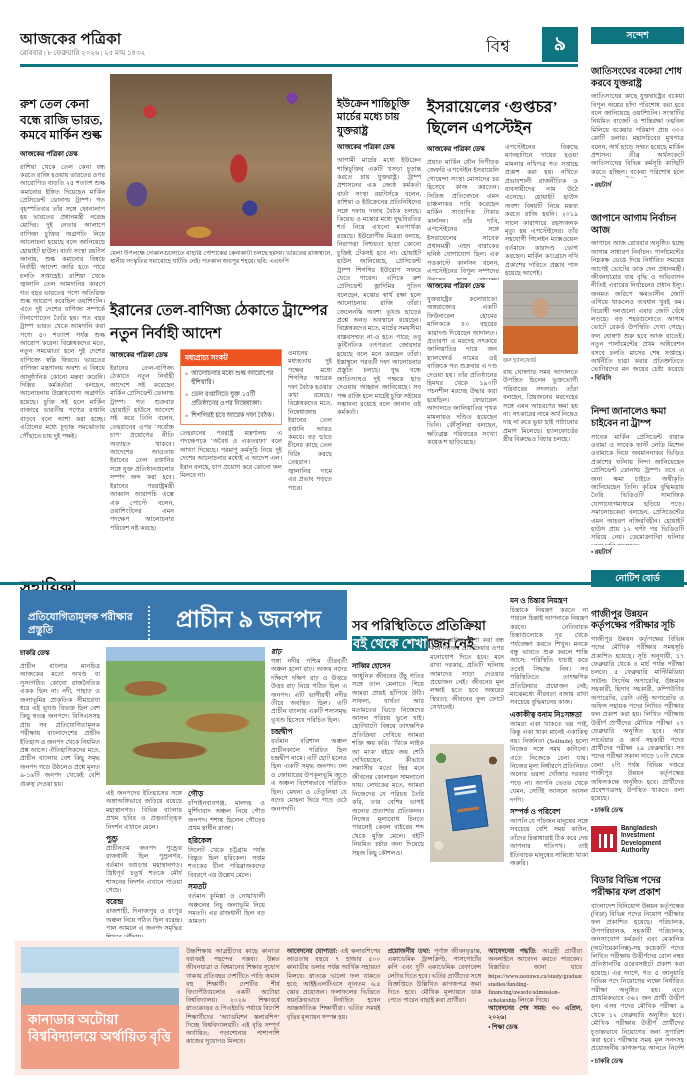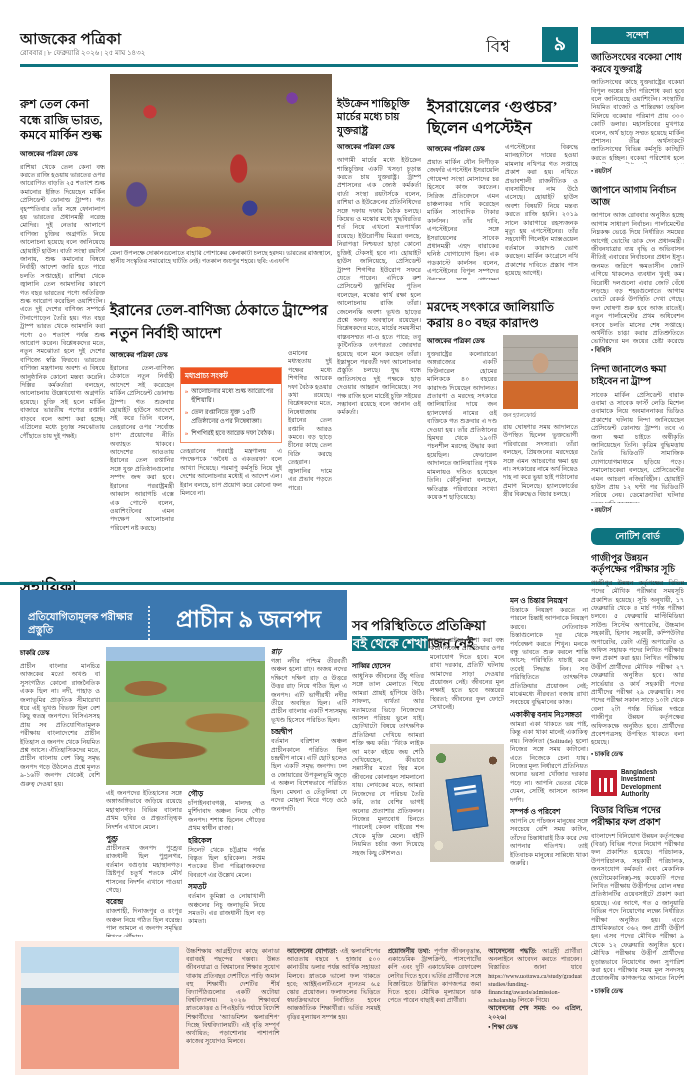--- a/index.html
+++ b/index.html
@@ -55,21 +55,21 @@
   .fb-m{color:var(--orange);font-weight:bold;}
   
   .banner{background:var(--blue);display:flex;align-items:center;color:#fff;}
   .banner .kick{width:112px;padding:4px 8px;font-size:10px;line-height:13px;font-weight:bold;}
   .banner .dots{width:0;height:34px;border-left:2px dotted rgba(255,255,255,.85);}
   .banner .btitle{flex:1;text-align:center;font-size:23px;font-weight:bold;}
   .lbl{background:var(--teal);color:#fff;font-size:13px;font-weight:bold;text-align:center;line-height:15px;}
   
   .side{display:flex;flex-direction:column;}
   .side .sbar{height:17px;line-height:17px;font-size:9px;}
-  .side .ih{font-size:9.3px;line-height:11.6px;font-weight:bold;color:#0e0e0e;margin-top:8px;}
+  .side .ih{font-size:9.3px;line-height:11.6px;font-weight:bold;color:#0e0e0e;margin-top:22px;}
   .bida{display:flex;gap:4px;align-items:center;margin-top:8px;}
   .bida .mark{width:26px;height:26px;background:var(--red);flex:none;
      background-image:linear-gradient(90deg,transparent 0 4px,#fff 4px 6px,transparent 6px 9px,#fff 9px 12px,transparent 12px 15px,#fff 15px 18px,transparent 18px);
      background-size:18px 14px;background-repeat:no-repeat;background-position:4px 8px;}
   .bida .txt{font-family:"Liberation Sans",sans-serif;font-size:6.4px;line-height:7.4px;font-weight:bold;color:#222;}
   
   .pink{background:var(--pink);display:flex;gap:7px;padding:6px;box-sizing:border-box;}
   .pink .panel{width:158px;flex:none;background:var(--salmon);}
   .pink .panel .ptitle{padding:6px 7px;color:#fff;font-size:13.5px;line-height:17px;font-weight:bold;}
   .pink .col{flex:1;overflow:hidden;}
@@ -112,21 +112,21 @@
     </div>
   </div>
 
   <div class="abs" style="left:110px;top:276px;width:222px;">
     <div class="hd" style="font-size:14.5px;line-height:23px;">ইরানের তেল-বাণিজ্য ঠেকাতে ট্রাম্পের নতুন নির্বাহী আদেশ</div>
     <div style="display:flex;gap:6px;margin-top:4px;">
       <div style="width:64px;">
         <div class="byl" style="margin-top:0;">আজকের পত্রিকা ডেস্ক</div>
         <div class="b" style="height:213px;">ইরানের তেল-বাণিজ্য ঠেকাতে নতুন নির্বাহী আদেশে সই করেছেন মার্কিন প্রেসিডেন্ট ডোনাল্ড ট্রাম্প। গত শুক্রবার হোয়াইট হাউসে আদেশে সই করে তিনি বলেন, তেহরানের ওপর ‘সর্বোচ্চ চাপ’ প্রয়োগের নীতি অব্যাহত থাকবে। আদেশের আওতায় ইরানের তেল রপ্তানির সঙ্গে যুক্ত প্রতিষ্ঠানগুলোর সম্পদ জব্দ করা হবে। ইরানের পররাষ্ট্রমন্ত্রী আব্বাস আরাগচি এক্সে এক পোস্টে বলেন, ওয়াশিংটনের এমন পদক্ষেপ আলোচনার পরিবেশ নষ্ট করছে।</div>
       </div>
-      <div style="width:102px;margin-top:18px;">
+      <div style="width:102px;">
         <div class="fb">
           <div class="fb-h">মধ্যপ্রাচ্য সংকট</div>
           <div class="fb-i">
               <span class="fb-m">»</span>
               <span>আলোচনার মধ্যে শুল্ক আরোপের হুঁশিয়ারি।</span>
             </div>
           <div class="fb-i">
               <span class="fb-m">»</span>
               <span>তেল রপ্তানিতে যুক্ত ১৫টি প্রতিষ্ঠানের ওপর নিষেধাজ্ঞা।</span>
             </div>
@@ -135,21 +135,20 @@
               <span>শিগগিরই হবে আরেক দফা বৈঠক।</span>
             </div>
         </div>
         <div class="b" style="height:115px;margin-top:4px;">তেহরানের পররাষ্ট্র মন্ত্রণালয় এ পদক্ষেপকে ‘অবৈধ ও একতরফা’ বলে আখ্যা দিয়েছে। পরমাণু কর্মসূচি নিয়ে দুই দেশের আলোচনার মধ্যেই এ আদেশ এল। ইরান বলছে, চাপ প্রয়োগ করে কোনো ফল মিলবে না।</div>
       </div>
       <div class="b" style="flex:1;height:226px;">ওমানের মধ্যস্থতায় দুই পক্ষের মধ্যে শিগগির আরেক দফা বৈঠক হওয়ার কথা রয়েছে। বিশ্লেষকদের মতে, নিষেধাজ্ঞায় ইরানের তেল রপ্তানি আরও কমবে। বড় ছাড়ে চীনের কাছে তেল বিক্রি করছে তেহরান। জ্বালানির দামে এর প্রভাব পড়তে পারে।</div>
     </div>
   </div>
 
   <div class="abs" style="left:427px;top:276px;width:151px;">
-    <div class="hd" style="font-size:12.3px;line-height:16px;">মরদেহ সৎকারে জালিয়াতি করায় ৪০ বছর কারাদণ্ড</div>
     <div style="display:flex;gap:6px;margin-top:4px;">
       <div style="width:70px;">
         <div class="byl" style="margin-top:0;">আজকের পত্রিকা ডেস্ক</div>
         <div class="b" style="height:218px;">যুক্তরাষ্ট্রের কলোরাডো অঙ্গরাজ্যের একটি ফিউনারেল হোমের মালিককে ৪০ বছরের কারাদণ্ড দিয়েছেন আদালত। প্রতারণা ও মরদেহ সৎকারে জালিয়াতির দায়ে জন হ্যালফোর্ড নামের ওই ব্যক্তিকে গত শুক্রবার এ দণ্ড দেওয়া হয়। তাঁর প্রতিষ্ঠানের হিমঘর থেকে ১৯০টি পচনশীল মরদেহ উদ্ধার করা হয়েছিল। ফেডারেল আদালতে জালিয়াতির পৃথক মামলায়ও দণ্ডিত হয়েছেন তিনি। কৌঁসুলিরা বলছেন, ক্ষতিগ্রস্ত পরিবারের সংখ্যা কয়েক শ ছাড়িয়েছে।</div>
       </div>
       <div style="width:75px;">
         <div class="ph-mug" style="width:75px;height:74px;"></div>
         <div style="font-size:5.8px;color:#444;margin:1px 0 3px;">জন হ্যালফোর্ড</div>
         <div class="b" style="height:142px;">রায় ঘোষণার সময় আদালতে উপস্থিত ছিলেন ভুক্তভোগী পরিবারের সদস্যরা। তাঁরা বলছেন, প্রিয়জনের মরদেহের সঙ্গে এমন আচরণের ক্ষমা হয় না। সৎকারের নামে অর্থ নিয়েও দাহ না করে ভুয়া ছাই পাঠানোর প্রমাণ মিলেছে। হ্যালফোর্ডের স্ত্রীর বিরুদ্ধেও বিচার চলছে।</div>
       </div>
@@ -221,20 +220,21 @@
       <div class="sh">একাকীত্ব বনাম নিঃসঙ্গতা</div>
       <span>আমরা একা থাকতে ভয় পাই, কিন্তু একা থাকা মানেই একাকিত্ব নয়। নির্জনতা (Solitude) হলো নিজের সঙ্গে সময় কাটানো। এতে নিজেকে চেনা যায়। নিজের মূল্য নির্ধারণে প্রতিনিয়ত অন্যের ভরসা খোঁজার দরকার পড়ে না। আপনি ভেতর থেকে যেমন, সেটিই আসলে আসল দর্পণ।</span>
       <div class="sh">সম্পর্ক ও পরিবেশ</div>
       <span>আপনি যে পাঁচজন মানুষের সঙ্গে সবচেয়ে বেশি সময় কাটান, তাঁদের চিন্তাধারাই ঠিক করে দেয় আপনার গতিপথ। তাই ইতিবাচক মানুষের সান্নিধ্যে থাকা জরুরি।</span>
     </div>
   </div>
 
   <div class="abs pink" style="left:15px;top:941px;width:573px;height:134px;">
     <div class="panel">
       <div class="ph-campus" style="width:158px;height:58px;"></div>
+      <div class="ptitle">কানাডার অটোয়া বিশ্ববিদ্যালয়ে অর্থায়িত বৃত্তি</div>
     </div>
     <div class="col b">উচ্চশিক্ষায় আগ্রহীদের কাছে কানাডা বরাবরই পছন্দের গন্তব্য। উন্নত জীবনযাত্রা ও বিশ্বমানের শিক্ষার সুযোগ থাকায় প্রতিবছর দেশটিতে পাড়ি জমান বহু শিক্ষার্থী। দেশটির শীর্ষ বিদ্যাপীঠগুলোর একটি অটোয়া বিশ্ববিদ্যালয়। ২০২৬ শিক্ষাবর্ষে স্নাতকোত্তর ও পিএইচডি পর্যায়ে বিদেশি শিক্ষার্থীদের ‘অ্যাডমিশন স্কলারশিপ’ দিচ্ছে বিশ্ববিদ্যালয়টি। এই বৃত্তি সম্পূর্ণ অর্থায়িত; পড়াশোনার পাশাপাশি কাজের সুযোগও মিলবে।</div>
     <div class="col b">
       <b>আবেদনের যোগ্যতা:</b>
       <span>এই স্কলারশিপের আওতায় বছরে ৭ হাজার ৫০০ কানাডীয় ডলার পর্যন্ত আর্থিক সহায়তা মিলবে। স্নাতকে ভালো ফল থাকতে হবে; আইইএলটিএসে ন্যূনতম ৬.৫ স্কোর প্রয়োজন। ফলাফলের ভিত্তিতে স্বয়ংক্রিয়ভাবে নির্বাচিত হবেন আন্তর্জাতিক শিক্ষার্থীরা। ভর্তির সময়ই বৃত্তির মূল্যায়ন সম্পন্ন হয়।</span>
     </div>
     <div class="col b">
       <b>প্রয়োজনীয় তথ্য:</b>
       <span>পূর্ণাঙ্গ জীবনবৃত্তান্ত, একাডেমিক ট্রান্সক্রিপ্ট, পাসপোর্টের কপি এবং দুটি একাডেমিক রেফারেন্স লেটার দিতে হবে। ভর্তির প্রার্থীদের সঙ্গে বিজ্ঞপ্তিতে উল্লিখিত কাগজপত্র জমা দিতে হবে। মৌখিক মূল্যায়নে ডাক পেতে পারেন বাছাই করা প্রার্থীরা।</span>
     </div>
@@ -254,21 +254,21 @@
     <div class="src">• রয়টার্স</div>
 
     <div class="ih">জাপানে আগাম নির্বাচন আজ</div>
     <div class="b" style="height:132px;margin-top:3px;">জাপানে আজ রোববার অনুষ্ঠিত হচ্ছে আগাম সাধারণ নির্বাচন। পার্লামেন্টের নিম্নকক্ষ ভেঙে দিয়ে নির্ধারিত সময়ের আগেই ভোটের ডাক দেন প্রধানমন্ত্রী। জীবনযাত্রার ব্যয় বৃদ্ধি ও অভিবাসন নীতিই এবারের নির্বাচনের প্রধান ইস্যু। জনমত জরিপে ক্ষমতাসীন জোট এগিয়ে থাকলেও ব্যবধান খুবই কম। বিরোধী দলগুলো এবার জোট বেঁধে লড়ছে। বড় শহরগুলোতে আগাম ভোটে রেকর্ড উপস্থিতি দেখা গেছে। ফল ঘোষণা শুরু হবে আজ রাতেই। নতুন পার্লামেন্টের প্রথম অধিবেশন বসবে চলতি মাসের শেষ সপ্তাহে। অর্থনীতি চাঙা করার প্রতিশ্রুতিতে ভোটারদের মন জয়ের চেষ্টা করেছে সব পক্ষই।</div>
     <div class="src">• বিবিসি</div>
 
     <div class="ih">নিন্দা জানালেও ক্ষমা চাইবেন না ট্রাম্প</div>
     <div class="b" style="height:112px;margin-top:3px;">সাবেক মার্কিন প্রেসিডেন্ট বারাক ওবামা ও সাবেক ফার্স্ট লেডি মিশেল ওবামাকে নিয়ে অবমাননাকর ভিডিও প্রকাশের ঘটনায় নিন্দা জানিয়েছেন প্রেসিডেন্ট ডোনাল্ড ট্রাম্প। তবে এ জন্য ক্ষমা চাইতে অস্বীকৃতি জানিয়েছেন তিনি। কৃত্রিম বুদ্ধিমত্তায় তৈরি ভিডিওটি সামাজিক যোগাযোগমাধ্যমে ছড়িয়ে পড়ে। সমালোচকেরা বলছেন, প্রেসিডেন্টের এমন আচরণ নজিরবিহীন। হোয়াইট হাউস প্রায় ১২ ঘণ্টা পর ভিডিওটি সরিয়ে নেয়। ডেমোক্র্যাটরা ঘটনার তদন্ত দাবি করেছেন।</div>
     <div class="src">• রয়টার্স</div>
 
-    <div class="tealbar sbar" style="margin-top:12px;border-radius:6px;">নোটিশ বোর্ড</div>
+    <div class="tealbar sbar" style="margin-top:12px;">নোটিশ বোর্ড</div>
 
     <div class="ih">গাজীপুর উন্নয়ন কর্তৃপক্ষের পরীক্ষার সূচি</div>
     <div class="b" style="height:168px;margin-top:3px;">গাজীপুর উন্নয়ন কর্তৃপক্ষের বিভিন্ন পদের মৌখিক পরীক্ষার সময়সূচি প্রকাশিত হয়েছে। সূচি অনুযায়ী, ১৭ ফেব্রুয়ারি থেকে ৪ মার্চ পর্যন্ত পরীক্ষা চলবে। ৫ ফেব্রুয়ারি মাল্টিমিডিয়া সাউন্ড সিস্টেম অপারেটর, উচ্চমান সহকারী, হিসাব সহকারী, কম্পিউটার অপারেটর, ডেটা এন্ট্রি অপারেটর ও অফিস সহায়ক পদের লিখিত পরীক্ষার ফল প্রকাশ করা হয়। লিখিত পরীক্ষায় উত্তীর্ণ প্রার্থীদের মৌখিক পরীক্ষা ২৭ ফেব্রুয়ারি অনুষ্ঠিত হবে। আর সার্ভেয়ার ও কার্য সহকারী পদের প্রার্থীদের পরীক্ষা ২৯ ফেব্রুয়ারি। সব পদের পরীক্ষা সকাল সাড়ে ১০টা থেকে বেলা ২টা পর্যন্ত বিভিন্ন দপ্তরে গাজীপুর উন্নয়ন কর্তৃপক্ষের অফিসকক্ষে অনুষ্ঠিত হবে। প্রার্থীদের প্রবেশপত্রসহ উপস্থিত থাকতে বলা হয়েছে।</div>
     <div class="src">• চাকরি ডেস্ক</div>
 
     <div class="bida">
       <div class="mark"></div>
       <div class="txt">Bangladesh Investment Development Authority</div>
     </div>
 

